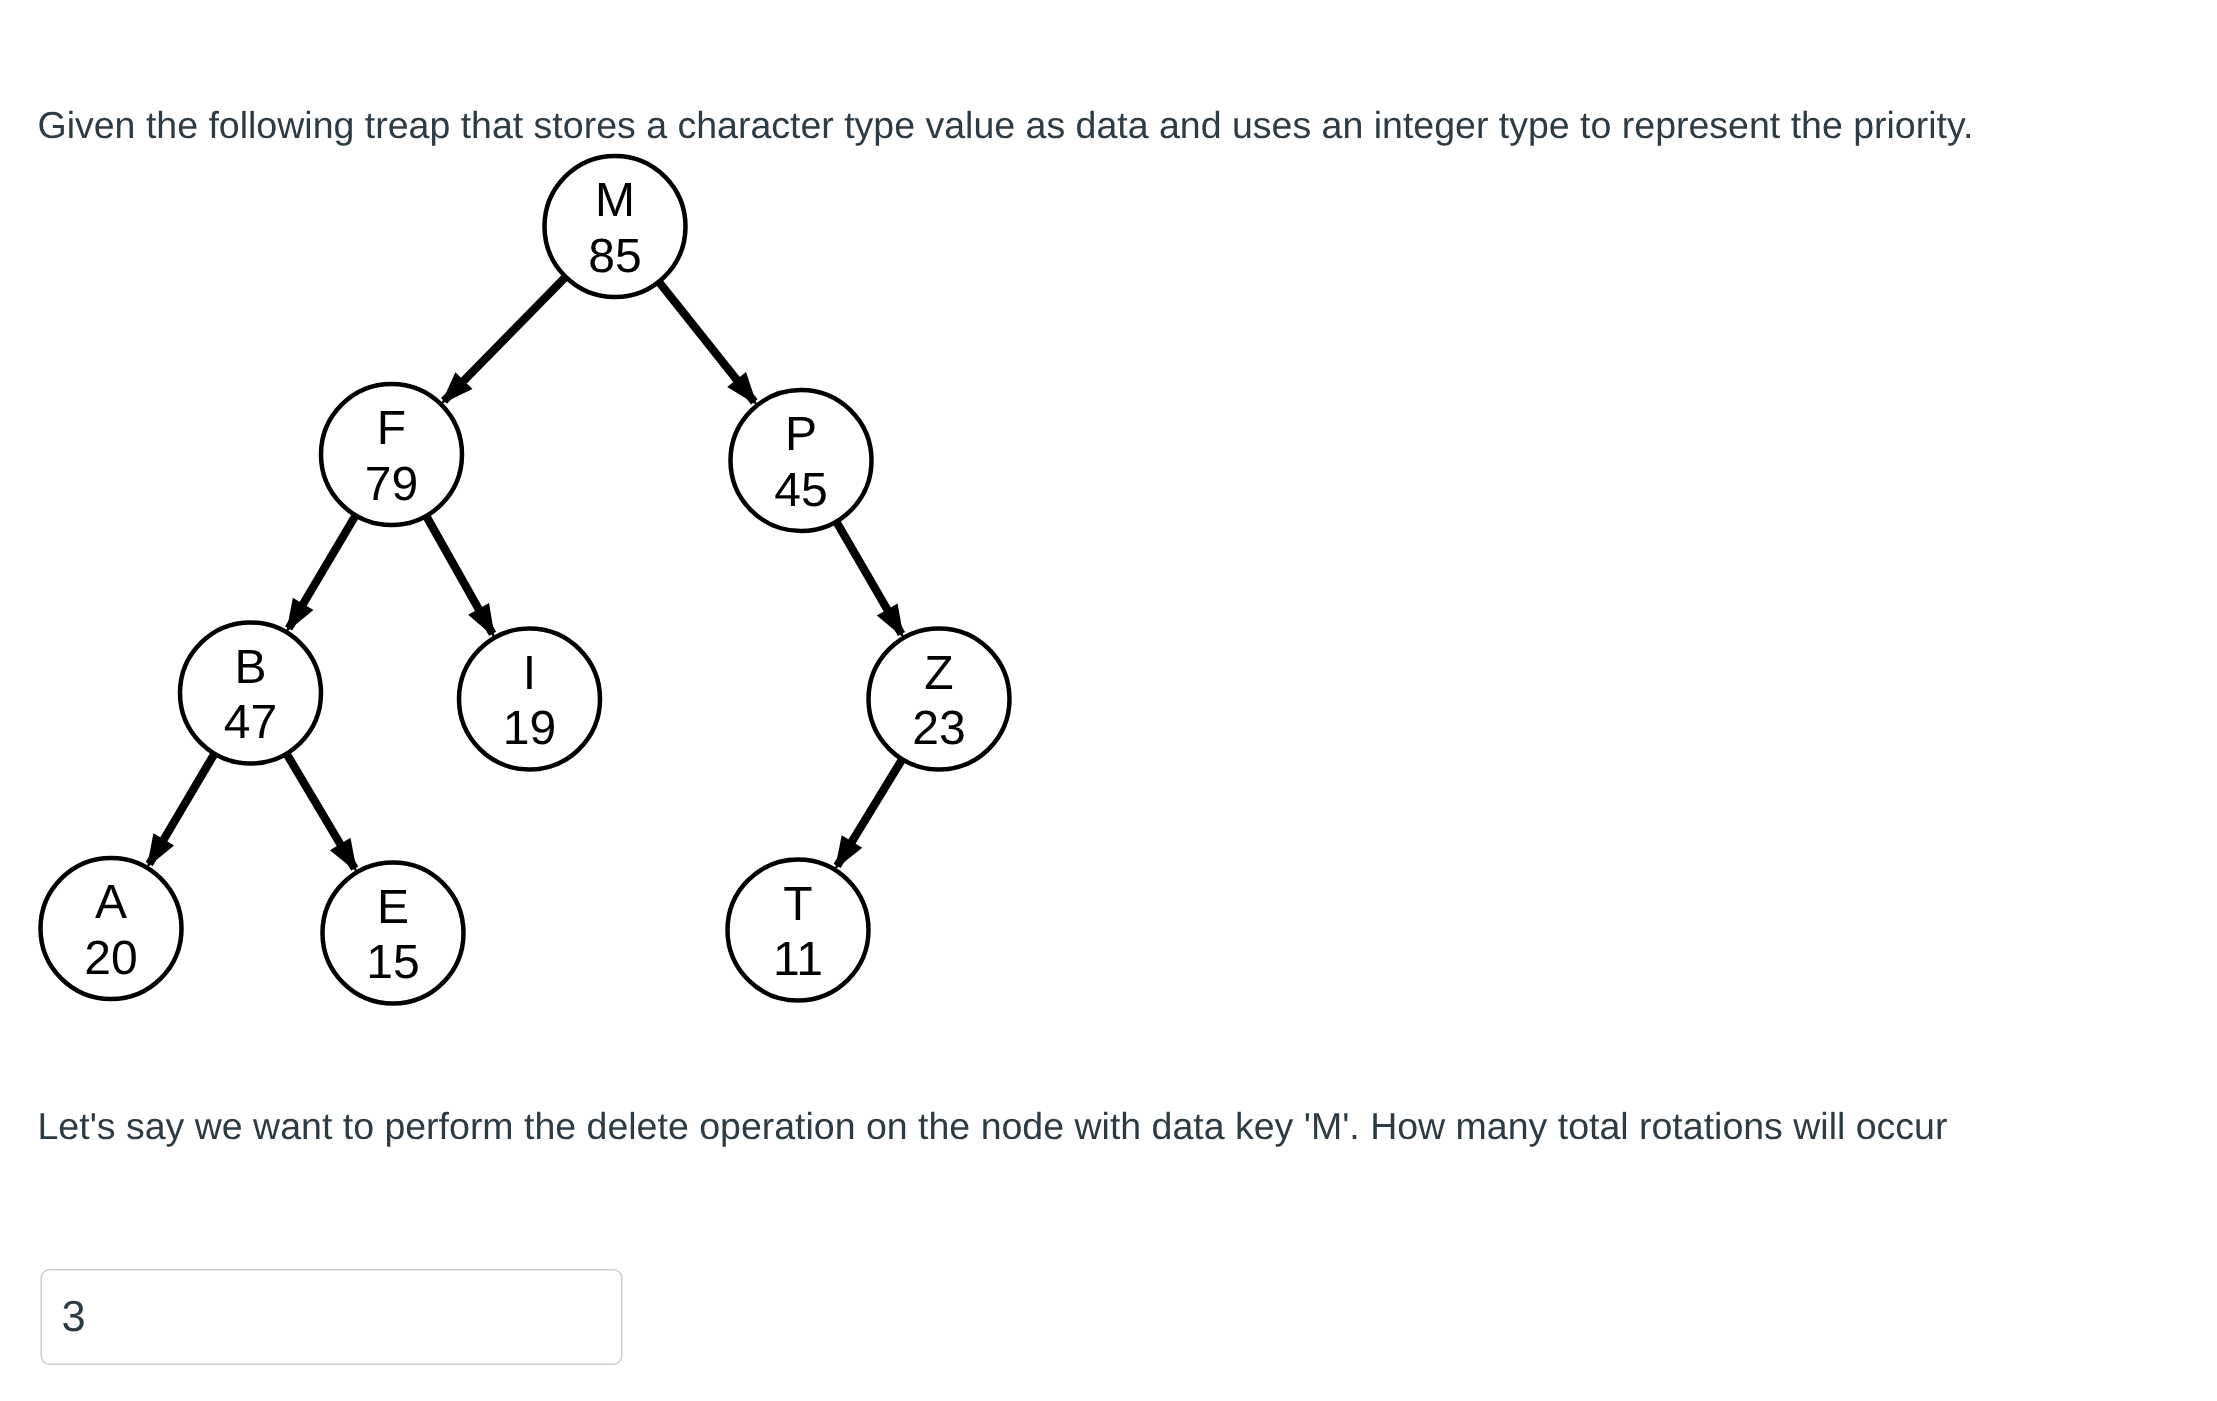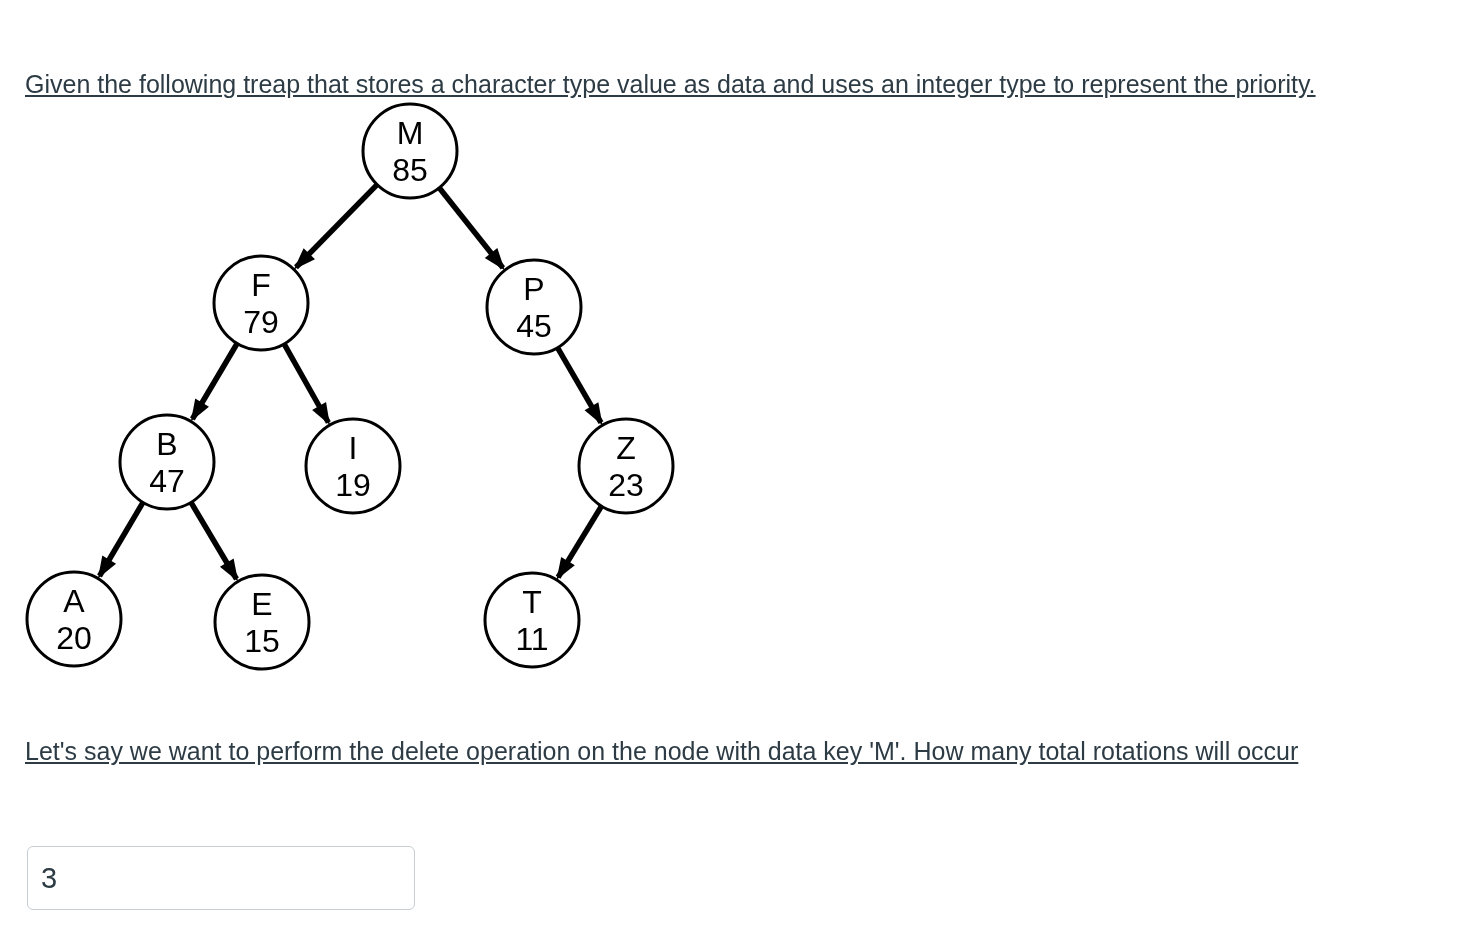--- a/index.html
+++ b/index.html
@@ -15,21 +15,20 @@
     font-family: "Liberation Sans", sans-serif;
     color: #2d3b45;
   }
   .intro {
     position: absolute;
     left: 25px;
     top: 43px;
     font-size: 25px;
     line-height: 32px;
     white-space: nowrap;
-    text-decoration: underline;
   }
   .treap-svg {
     position: absolute;
     left: 0;
     top: 0;
     width: 700px;
     height: 700px;
   }
   .treap-svg circle {
     fill: #ffffff;
@@ -45,21 +44,20 @@
     font-size: 32px;
     fill: #000000;
     text-anchor: middle;
   }
   .question {
     position: absolute;
     left: 25px;
     top: 706px;
     font-size: 25px;
     line-height: 40px;
-    text-decoration: underline;
   }
   .question span { display: block; }
   .answer-input {
     position: absolute;
     left: 27px;
     top: 846px;
     width: 388px;
     height: 64px;
     box-sizing: border-box;
     border: 1px solid #c7cdd1;

